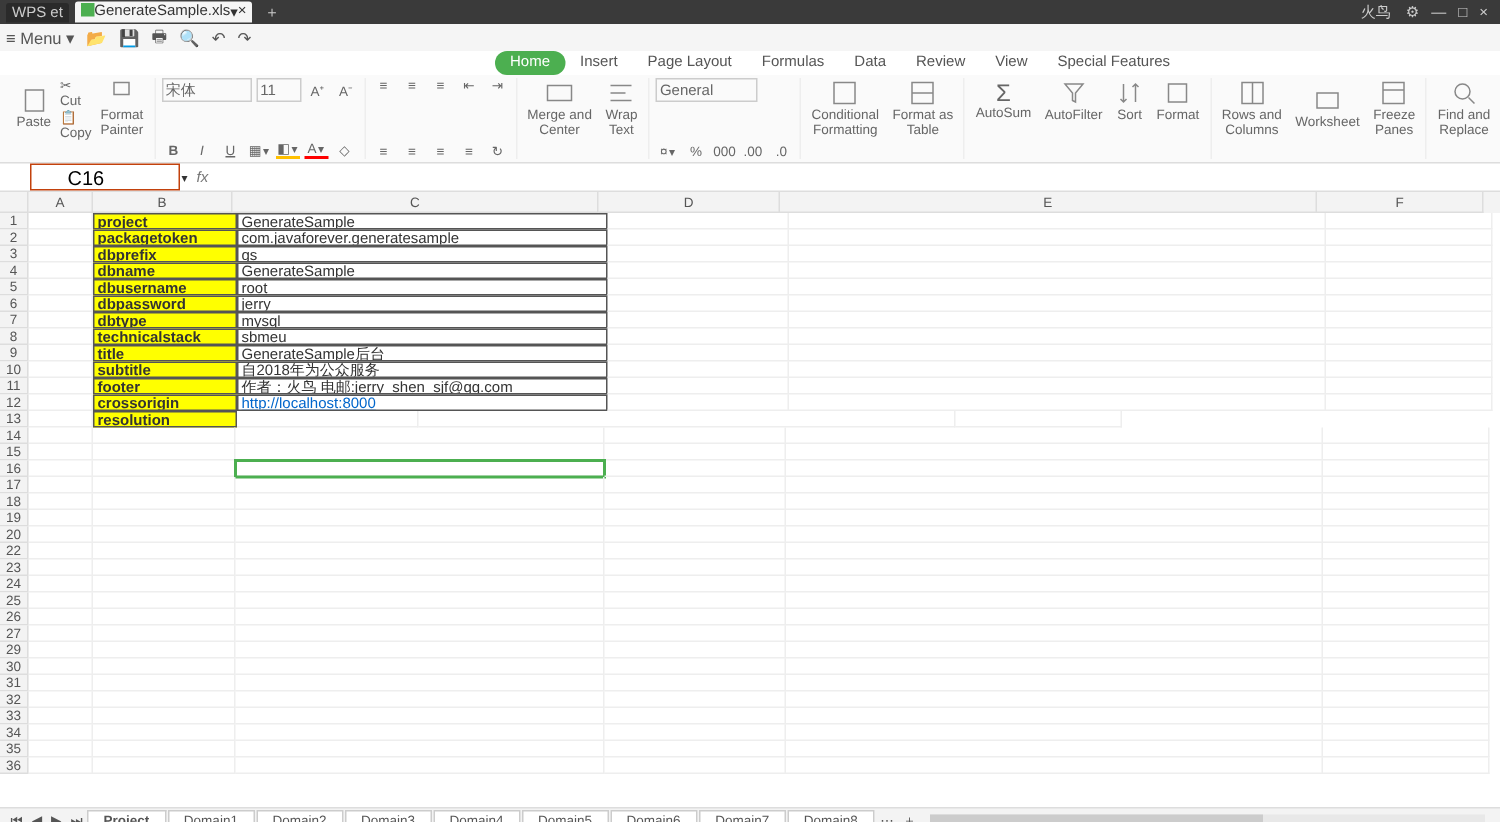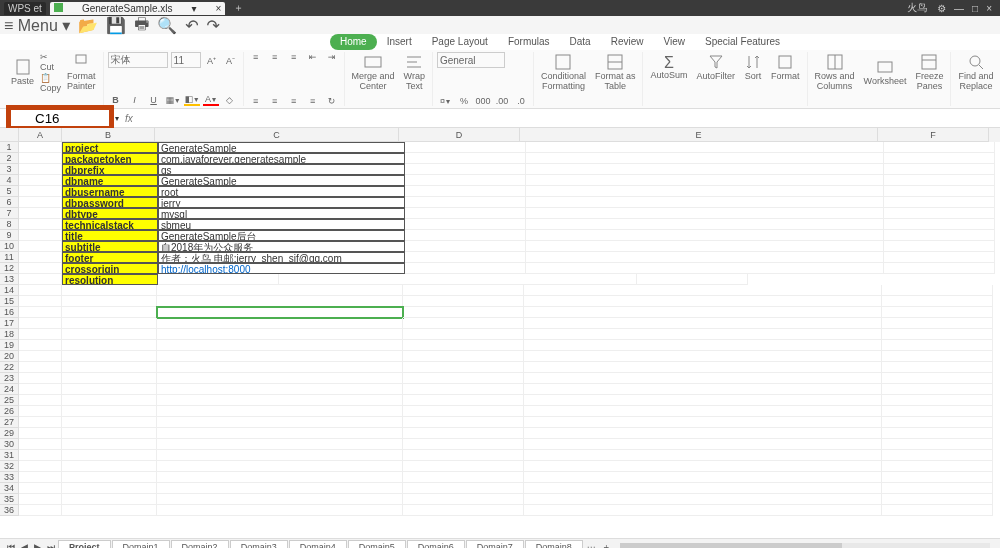--- a/index.html
+++ b/index.html
@@ -1,37 +1,37 @@
 <!DOCTYPE html>
 <html><head>
 <meta charset="utf-8">
 <style>
 html,body{margin:0;padding:0;width:1000px;height:548px;font-family:sans-serif;font-size:11px;background:#fff;overflow:hidden;color:#333}
 .titlebar{height:16px;background:#3a3a3a;color:#ccc;display:flex;align-items:center;padding:0 4px;font-size:10px}
 .tablabel{background:#2a2a2a;padding:1px 4px;margin-right:4px;border-radius:2px 2px 0 0}
-.tablabel.active{background:#f5f5f5;color:#333;display:flex;align-items:flex-start;gap:19px}
+.tablabel.active{background:#f5f5f5;color:#333;display:flex;align-items:flex-start;gap:0}
 .tbspacer{flex:1}
 .tbicon{margin:0 4px;cursor:pointer}
-.menubar{height:18px;background:#f5f5f5;display:flex;align-items:center;padding:0 4px;font-size:16px;color:#555}
+.menubar{height:18px;background:#f5f5f5;display:flex;align-items:center;padding:0 4px;font-size:11px;color:#555}
 .menubar .mitem{margin-right:8px}
 .ribbon-tabs{height:16px;background:#fff;display:flex;padding-left:330px;font-size:10px}
 .ribbon-tabs .rtab{padding:2px 10px;color:#555;cursor:pointer}
 .ribbon-tabs .rtab.active{background:#4caf50;color:#fff;border-radius:8px}
 .ribbon{height:54px;background:#fafafa;border-bottom:1px solid #ddd;display:flex;padding:2px 4px;font-size:9px;color:#666}
 .rgrp{display:flex;flex-direction:column;padding:0 4px;border-right:1px solid #eee;justify-content:space-between}
 .rgrp-row{display:flex;align-items:center;gap:3px}
 .rbtn{display:flex;flex-direction:column;align-items:center;justify-content:center;padding:1px 3px;cursor:pointer;text-align:center;line-height:1.1}
 .rbtn svg{margin-bottom:1px}
 .rbtn .lbl{font-size:9px}
 .font-sel{width:56px;height:14px;border:1px solid #ccc;font-size:10px;padding-left:2px;display:inline-flex;align-items:center}
 .size-sel{width:26px;height:14px;border:1px solid #ccc;font-size:10px;padding-left:2px;display:inline-flex;align-items:center}
 .smallico{width:16px;text-align:center;cursor:pointer}
 .caret{font-size:8px;margin-left:1px}
 .namebox-row{height:18px;display:flex;align-items:center;border-bottom:1px solid #ddd;font-size:10px}
-.namebox{width:72px;height:14px;border:5px solid #c2410c;margin-left:6px;padding-left:24px}
+.namebox{width:72px;height:14px;border:1px solid #c2410c;margin-left:20px;padding-left:24px}
 .fx{margin:0 6px;font-style:italic;color:#777}
 .formula-input{flex:1;height:14px;border:none;outline:none}
 .grid-wrap{position:relative;height:410px;overflow:hidden}
 .col-heads{display:flex;height:14px;position:absolute;top:0;left:0;right:0;background:#f3f3f3;font-size:9px;color:#555}
 .col-heads .rhead{width:18px;border-right:1px solid #ddd;border-bottom:1px solid #ddd}
 .col-heads .ch{border-right:1px solid #ddd;border-bottom:1px solid #ddd;text-align:center;line-height:14px}
 .ch-A{width:42px}.ch-B{width:92px}.ch-C{width:243px}.ch-D{width:120px}.ch-E{width:357px}.ch-F{width:110px}
 .rows{position:absolute;top:14px;left:0;right:0}
 .rw{display:flex;height:11px}
 .rw .rh{width:18px;background:#f3f3f3;border-right:1px solid #ddd;border-bottom:1px solid #ddd;font-size:9px;text-align:center;line-height:11px;color:#555}

